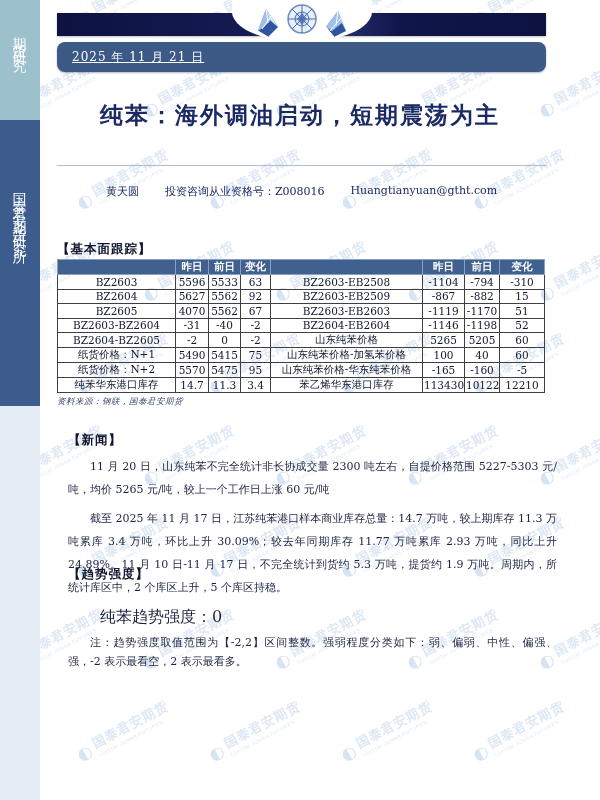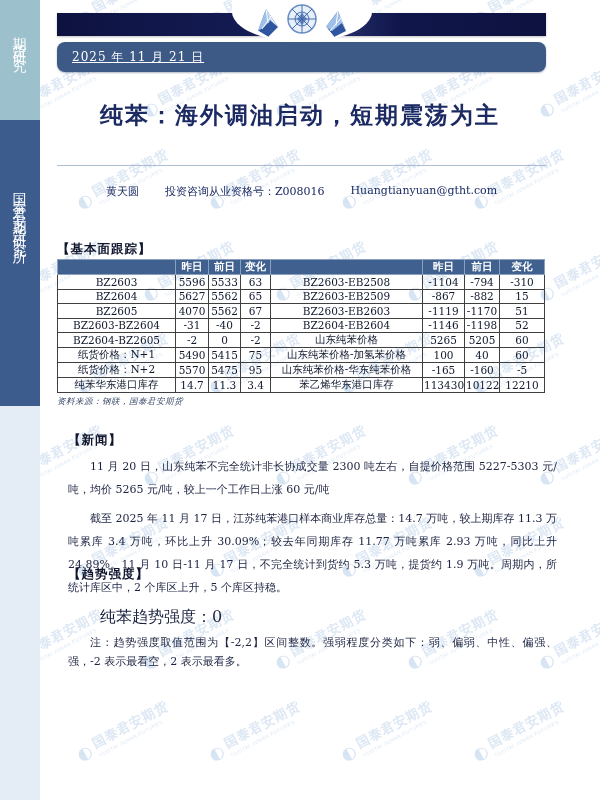--- a/index.html
+++ b/index.html
@@ -459,21 +459,21 @@
           <td>63</td>
           <td>BZ2603-EB2508</td>
           <td>-1104</td>
           <td>-794</td>
           <td>-310</td>
         </tr>
         <tr>
           <td>BZ2604</td>
           <td>5627</td>
           <td>5562</td>
-          <td>65</td>
+          <td>92</td>
           <td>BZ2603-EB2509</td>
           <td>-867</td>
           <td>-882</td>
           <td>15</td>
         </tr>
         <tr>
           <td>BZ2605</td>
           <td>4070</td>
           <td>5562</td>
           <td>67</td>

